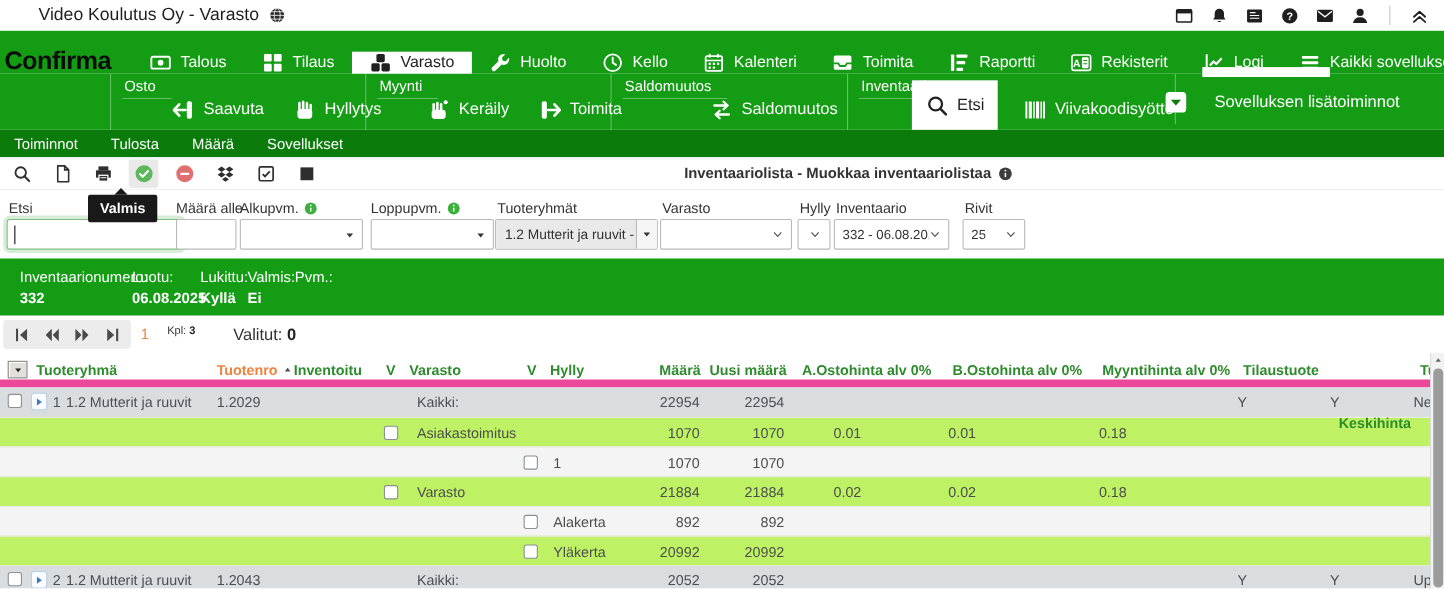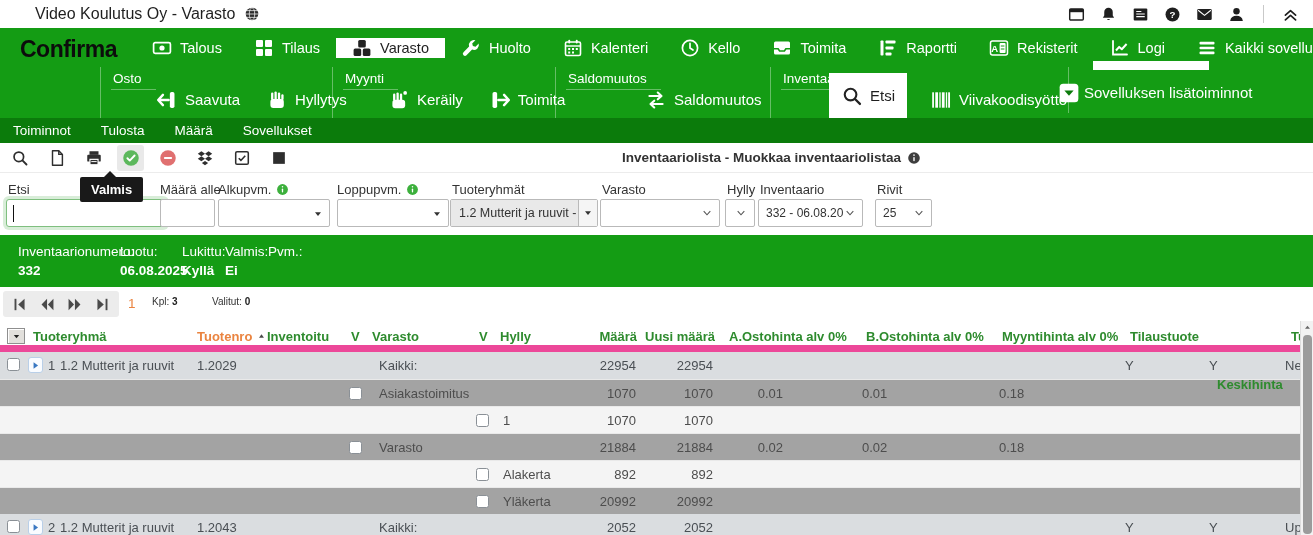--- a/index.html
+++ b/index.html
@@ -11,36 +11,36 @@
 
   
   .titlebar{height:28px;display:flex;align-items:center;padding:0 14px 0 35px;background:#fff}
   .tb-title{font-size:16px;color:#1f1f1f}
   .globe{width:16px;height:16px;margin-left:9px}
   .tb-right{margin-left:auto;display:flex;align-items:center;gap:15px}
   .tb-right .icn{width:17px;height:17px;cursor:pointer}
   .tb-divider{width:1px;height:18px;background:#c9c9c9;margin:0 3px}
 
   
-  .mainnav{height:39px;background:var(--green);display:flex;align-items:center;padding-left:20px;position:relative;z-index:3}
+  .mainnav{height:39px;background:var(--green);display:flex;align-items:flex-end;padding-left:4px;position:relative;z-index:3}
   .brand{font-size:23px;font-weight:bold;color:#0c0c0c;line-height:1;margin:3px 4px 0 0;width:112px;flex:none;letter-spacing:-.5px}
   .nav-item{display:flex;align-items:center;gap:8px;padding:0 16px;color:#fff;font-size:14.5px;cursor:pointer;white-space:nowrap}
   .nav-item.active{background:#fff;color:#1f1f1f}
   .nav-item.right{margin-left:auto;padding-right:8px}
 
   
   .subnav{height:51px;background:var(--green);position:relative;z-index:2}
   .sn-group{position:absolute;top:0;height:100%;border-left:1px solid rgba(255,255,255,.35)}
   .sn-label{position:absolute;top:3px;left:10px;color:#fff;font-size:13.5px;padding:1px 14px 3px 2px;border-bottom:1px solid rgba(255,255,255,.35);white-space:nowrap}
   .sn-items{position:absolute;bottom:0;height:37px;display:flex;align-items:center;gap:20px}
   .sn-item{display:flex;align-items:center;gap:7px;color:#fff;font-size:15px;cursor:pointer;padding:0 3px;white-space:nowrap}
   .sn-item .icn{width:22px;height:22px}
   .sn-item.active{background:#fff;color:#1f1f1f;height:45px;align-self:flex-end;padding:0 12px}
   .sn-sep{position:absolute;left:1068px;top:0;bottom:5px;width:1px;background:rgba(255,255,255,.35)}
-  .sn-extra{position:absolute;left:1058px;top:0;height:100%;display:flex;align-items:center;gap:4px;color:#fff;font-size:15px;cursor:pointer;white-space:nowrap}
+  .sn-extra{position:absolute;left:1058px;top:0;height:100%;display:flex;align-items:center;gap:24px;color:#fff;font-size:15px;cursor:pointer;white-space:nowrap}
   .sn-extra .icn{width:22px;height:22px}
   .whitestrip{position:absolute;left:1093px;top:61px;width:116px;height:9px;background:#fff;z-index:4}
 
   
   .menubar{height:25px;background:var(--dgreen);display:flex;align-items:center;gap:30px;padding-left:13px}
   .menu-item{color:#fff;font-size:13.5px;cursor:pointer}
 
   
   .toolbar{height:30px;background:#fff;border-bottom:1px solid #ececec;display:flex;align-items:center;padding-left:6px;position:relative}
   .tool-btn{width:27px;height:26px;display:flex;align-items:center;justify-content:center;margin-right:10px;cursor:pointer;border-radius:3px}
@@ -72,33 +72,33 @@
   .infobar{height:52px;background:var(--green);position:relative;color:#fff}
   .ib-label{position:absolute;top:9px;font-size:13.5px;white-space:nowrap}
   .ib-value{position:absolute;top:28px;font-size:13.5px;font-weight:bold;white-space:nowrap}
 
   
   .pagbar{height:34px;background:#fff;position:relative}
   .pag-btns{position:absolute;left:3px;top:4px;width:116px;height:26px;background:#ececec;border-radius:3px;display:flex;align-items:center;justify-content:space-around;padding:0 4px}
   .pag-btn{width:17px;height:17px;cursor:pointer}
   .pag-page{position:absolute;left:128px;top:9px;font-size:13.5px;color:var(--orange)}
   .pag-kpl{position:absolute;left:152px;top:9px;font-size:10px;color:#333}
-  .pag-val{position:absolute;left:212px;top:9px;font-size:10px;color:#333}
+  .pag-val{position:absolute;left:212px;top:9px;font-size:15px;color:#333}
   .pag-kpl b,.pag-val b{color:#222}
 
   
   .tablearea{position:relative;height:214px;overflow:hidden;background:#fff}
   .thead{position:relative;height:31px;border-bottom:7px solid #ec4899;background:#fff}
   .th{position:absolute;top:8px;font-size:13px;font-weight:bold;color:var(--hgreen);white-space:nowrap;cursor:pointer}
   .th.th-sorted{color:var(--orange)}
   .th .sort{display:inline-block;width:9px;height:9px;margin-left:5px}
   .th.clip{overflow:hidden}
   .cbdrop{position:absolute;left:7px;top:7px;width:18px;height:16px;background:#e2e0dc;border:1px solid #8f8f8f;box-shadow:inset 1px 1px 0 #fff;display:flex;align-items:center;justify-content:center;cursor:pointer}
   .cbdrop .icn{width:9px;height:9px}
-  .trow{display:grid;grid-template-columns:26px 22px 12px 133px 66px 86px 20px 108px 18px 100px 48px 86px 137px 137px 126px 84px 72px 19px;height:27px;align-items:center;font-size:13px;color:#4d4d4d;border-top:1px solid #e9e9e9;background:#a3a3a3}
+  .trow{display:grid;grid-template-columns:26px 22px 12px 133px 66px 86px 20px 108px 18px 100px 48px 86px 137px 137px 126px 84px 72px 19px;height:27px;align-items:center;font-size:13px;color:#4d4d4d;border-top:1px solid #e9e9e9;background:#bef264}
   .trow.r-group{background:#dadde0;border-top:none;color:#4a4f54}
   .trow.r-b{background:#f4f4f4}
   .tc{white-space:nowrap}
   .c-maara{text-align:right;padding-right:3px}
   .c-uusi{text-align:right;padding-right:12px}
   .c-a{text-align:right;padding-right:79px}
   .c-b{text-align:right;padding-right:118px}
   .c-m{text-align:right;padding-right:147px}
   .c-var{padding-left:14px}.c-hyl{padding-left:12px}.c-tnro{padding-left:4px}
   .c-tuot{padding-left:4px;overflow:hidden}
@@ -210,41 +210,41 @@
         <span class="icn">
           <svg viewBox="0 0 20 20" fill="none" xmlns="http://www.w3.org/2000/svg">
             <path d="M17.7 5.6l-3.2 3.2-2.6-.7-.7-2.6 3.2-3.2a5 5 0 0 0-6.3 6.3L2.5 14.2a2.1 2.1 0 0 0 3 3l5.6-5.6a5 5 0 0 0 6.6-6z" fill="#fff"></path>
           </svg>
         </span>
         <span>Huolto</span>
       </div>
       <div class="nav-item">
         <span class="icn">
           <svg viewBox="0 0 20 20" fill="none" xmlns="http://www.w3.org/2000/svg">
+            <circle cx="10" cy="10" r="7.6" stroke="#fff" stroke-width="1.7"></circle>
+            <path d="M10 5.4V10l3 2" stroke="#fff" stroke-width="1.7" stroke-linecap="round" fill="none"></path>
+          </svg>
+        </span>
+        <span>Kello</span>
+      </div>
+      <div class="nav-item">
+        <span class="icn">
+          <svg viewBox="0 0 20 20" fill="none" xmlns="http://www.w3.org/2000/svg">
             <rect x="2.5" y="4" width="15" height="13.5" rx="1.5" stroke="#fff" stroke-width="1.6"></rect>
             <path d="M2.5 8h15" stroke="#fff" stroke-width="1.4"></path>
             <rect x="5.3" y="1.8" width="1.9" height="3.6" rx=".9" fill="#fff"></rect>
             <rect x="12.8" y="1.8" width="1.9" height="3.6" rx=".9" fill="#fff"></rect>
             <rect x="5.2" y="10" width="2" height="2" fill="#fff"></rect>
             <rect x="9" y="10" width="2" height="2" fill="#fff"></rect>
             <rect x="12.8" y="10" width="2" height="2" fill="#fff"></rect>
             <rect x="5.2" y="13.5" width="2" height="2" fill="#fff"></rect>
             <rect x="9" y="13.5" width="2" height="2" fill="#fff"></rect>
           </svg>
         </span>
         <span>Kalenteri</span>
-      </div>
-      <div class="nav-item">
-        <span class="icn">
-          <svg viewBox="0 0 20 20" fill="none" xmlns="http://www.w3.org/2000/svg">
-            <circle cx="10" cy="10" r="7.6" stroke="#fff" stroke-width="1.7"></circle>
-            <path d="M10 5.4V10l3 2" stroke="#fff" stroke-width="1.7" stroke-linecap="round" fill="none"></path>
-          </svg>
-        </span>
-        <span>Kello</span>
       </div>
       <div class="nav-item">
         <span class="icn">
           <svg viewBox="0 0 20 20" fill="none" xmlns="http://www.w3.org/2000/svg">
             <rect x="2" y="3.5" width="16" height="13" rx="1.5" fill="#fff"></rect>
             <path d="M1.5 10.7h4.6l1.5 2.3h4.8l1.5-2.3h4.6" stroke="#149C14" stroke-width="1.6" fill="none"></path>
           </svg>
         </span>
         <span>Toimita</span>
       </div>

